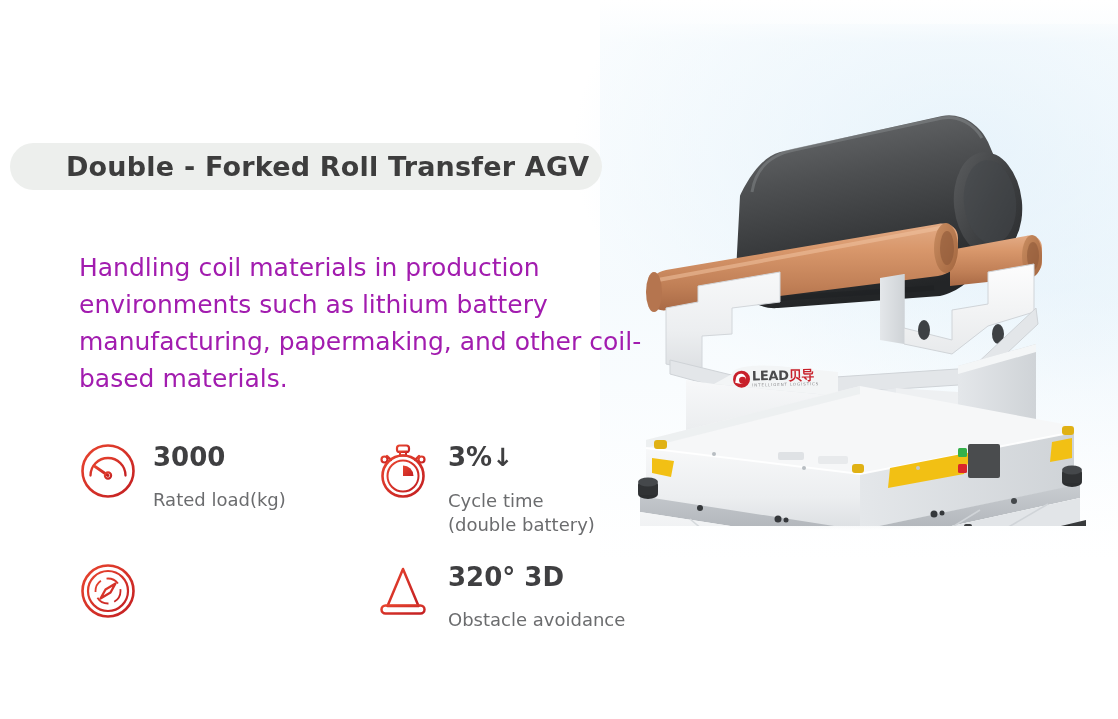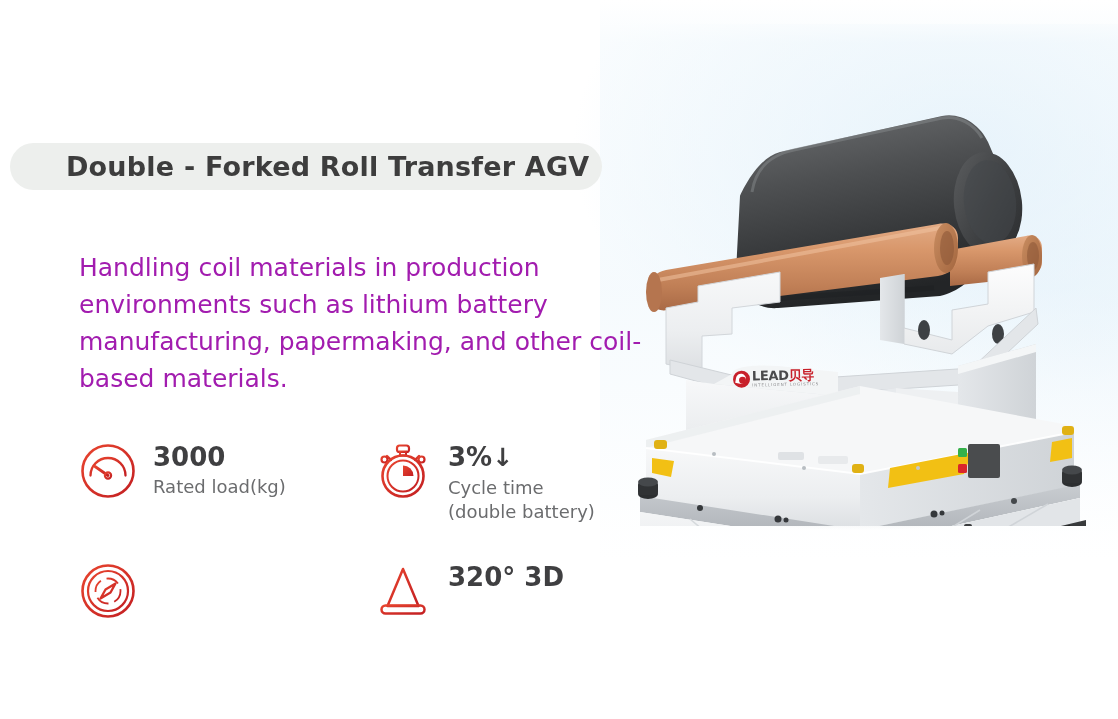--- a/index.html
+++ b/index.html
@@ -117,21 +117,21 @@
     font-family: "DejaVu Sans", "Liberation Sans", sans-serif;
   }
   .spec-value .arrow {
     font-weight: bold;
     font-size: 25px;
   }
   .spec-label {
     font-size: 18px;
     color: #6b6c6e;
     line-height: 24px;
-    margin-top: 3px;
+    margin-top: 16px;
     font-weight: 400;
     white-space: nowrap;
     font-family: "DejaVu Sans", "Liberation Sans", sans-serif;
   }
   .spec-label2 {
     font-size: 18px;
     color: #6b6c6e;
     line-height: 24px;
     font-weight: 400;
     white-space: nowrap;
@@ -327,20 +327,21 @@
             </defs>
             <path d="M29 7 L44.5 44 L13.5 44 Z" fill="none" stroke="url(#gradRed4)" stroke-width="2.5" stroke-linejoin="round"></path>
             <line x1="24.3" y1="18" x2="33.7" y2="18" stroke="url(#gradRed4)" stroke-width="2.1" stroke-linecap="round"></line>
             <line x1="21.5" y1="25.5" x2="36.5" y2="25.5" stroke="url(#gradRed4)" stroke-width="2.1" stroke-linecap="round"></line>
             <line x1="18.8" y1="33" x2="39.2" y2="33" stroke="url(#gradRed4)" stroke-width="2.1" stroke-linecap="round"></line>
             <rect x="7.5" y="43.5" width="43" height="8" rx="4" fill="none" stroke="url(#gradRed4)" stroke-width="2.5"></rect>
           </svg>
         </div>
         <div class="spec-text">
           <div class="spec-value">320° 3D</div>
+          <div class="spec-label">Obstacle avoidance</div>
         </div>
       </div>
     </div>
   </div>
 
   <div class="ground-shadow"></div>
 
   <div class="agv">
     <svg viewBox="0 0 470 430" xmlns="http://www.w3.org/2000/svg">
       <defs>

